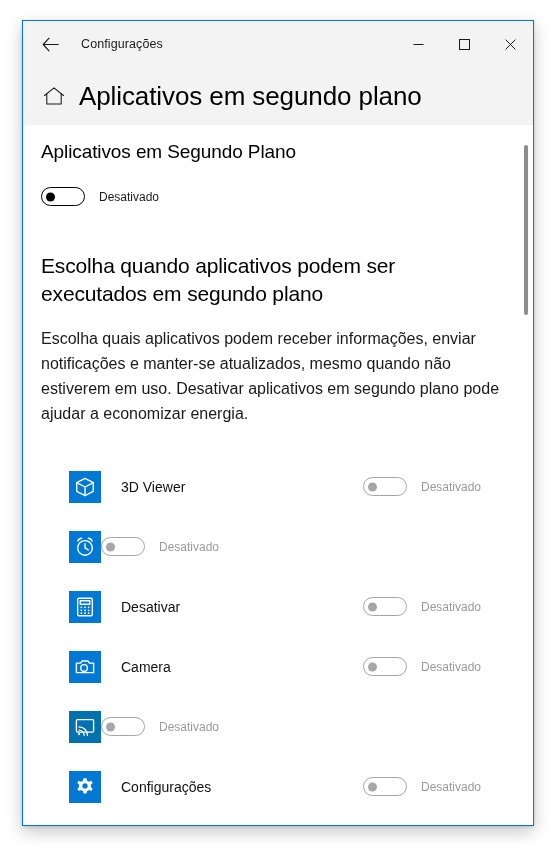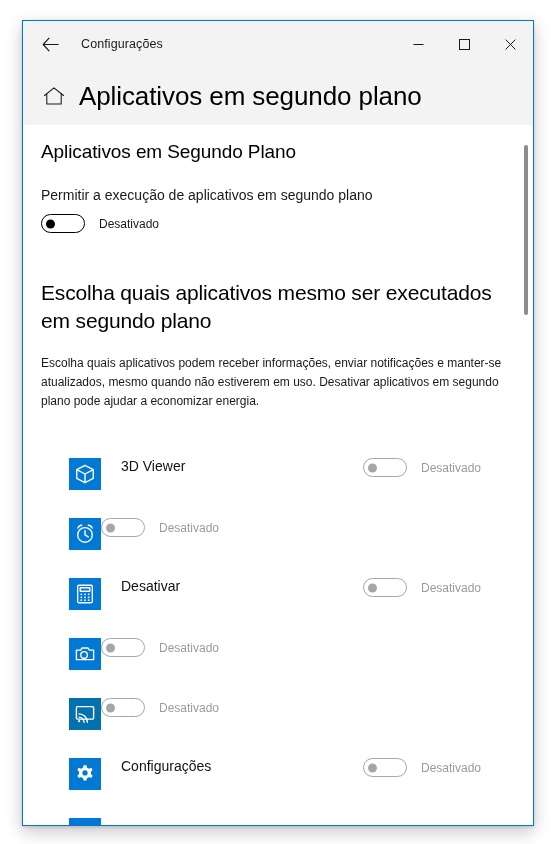--- a/index.html
+++ b/index.html
@@ -176,32 +176,32 @@
   .big-heading {
     font-size: 21px;
     font-weight: 400;
     color: #000000;
     line-height: 1.32;
     margin: 46px 40px 20px 0;
     letter-spacing: -0.15px;
   }
 
   .body-text {
-    font-size: 12px;
+    font-size: 16px;
     color: #1a1a1a;
     line-height: 1.55;
-    margin: 0 28px 48px 0;
+    margin: 0 28px 30px 0;
   }
 
   
   .app-list { margin: 0; padding: 0; }
 
   .app-row {
     display: flex;
-    align-items: flex-start;
+    align-items: center;
     height: 60px;
     padding-right: 18px;
   }
 
   .app-icon {
     width: 32px;
     height: 32px;
     flex: 0 0 auto;
     display: flex;
     align-items: center;
@@ -286,30 +286,29 @@
         </svg>
       </div>
       <div class="page-title">Aplicativos em segundo plano</div>
     </div>
 
     <div class="content">
       <div class="content-inner">
 
         <div class="section-title">Aplicativos em Segundo Plano</div>
 
-        <div class="sub-label">Permitir a execução de aplicativos em segundo plano</div>
 
         <div class="toggle-row">
           <div class="switch">
             <span class="knob"></span>
           </div>
           <div class="switch-label">Desativado</div>
         </div>
 
-        <div class="big-heading">Escolha quais aplicativos mesmo ser executados em segundo plano</div>
+        <div class="big-heading">Escolha quando aplicativos podem ser executados em segundo plano</div>
 
         <div class="body-text">Escolha quais aplicativos podem receber informações, enviar notificações e manter-se atualizados, mesmo quando não estiverem em uso. Desativar aplicativos em segundo plano pode ajudar a economizar energia.</div>
 
         <div class="app-list" id="app-list">
             <div class="app-row">
               <div class="app-icon" style="background: rgb(0, 120, 212);">
                 <svg width="22" height="22" viewBox="0 0 24 24">
                   <path d="M12 2.6 L21 7.3 V16.7 L12 21.4 L3 16.7 V7.3 Z" stroke="#ffffff" fill="none" stroke-width="1.5" stroke-linecap="round" stroke-linejoin="round"></path>
                   <path d="M3 7.3 L12 12 L21 7.3 M12 12 V21.4" stroke="#ffffff" fill="none" stroke-width="1.5" stroke-linecap="round" stroke-linejoin="round"></path>
                 </svg>
@@ -362,20 +361,21 @@
                 <div class="switch-label muted">Desativado</div>
               </div>
             </div>
             <div class="app-row">
               <div class="app-icon" style="background: rgb(0, 120, 212);">
                 <svg width="22" height="22" viewBox="0 0 24 24">
                   <path d="M2.6 7.8 H7.2 L8.8 5.4 H15.2 L16.8 7.8 H21.4 V18.2 H2.6 Z" stroke="#ffffff" fill="none" stroke-width="1.5" stroke-linecap="round" stroke-linejoin="round"></path>
                   <circle cx="11" cy="13" r="3.6" stroke="#ffffff" fill="none" stroke-width="1.5" stroke-linecap="round" stroke-linejoin="round"></circle>
                 </svg>
               </div>
+              <div class="app-name">Camera</div>
               <div class="app-toggle-wrap">
                 <div class="switch disabled">
                   <span class="knob"></span>
                 </div>
                 <div class="switch-label muted">Desativado</div>
               </div>
             </div>
             <div class="app-row">
               <div class="app-icon" style="background: rgb(2, 113, 173);">
                 <svg width="22" height="22" viewBox="0 0 24 24">

